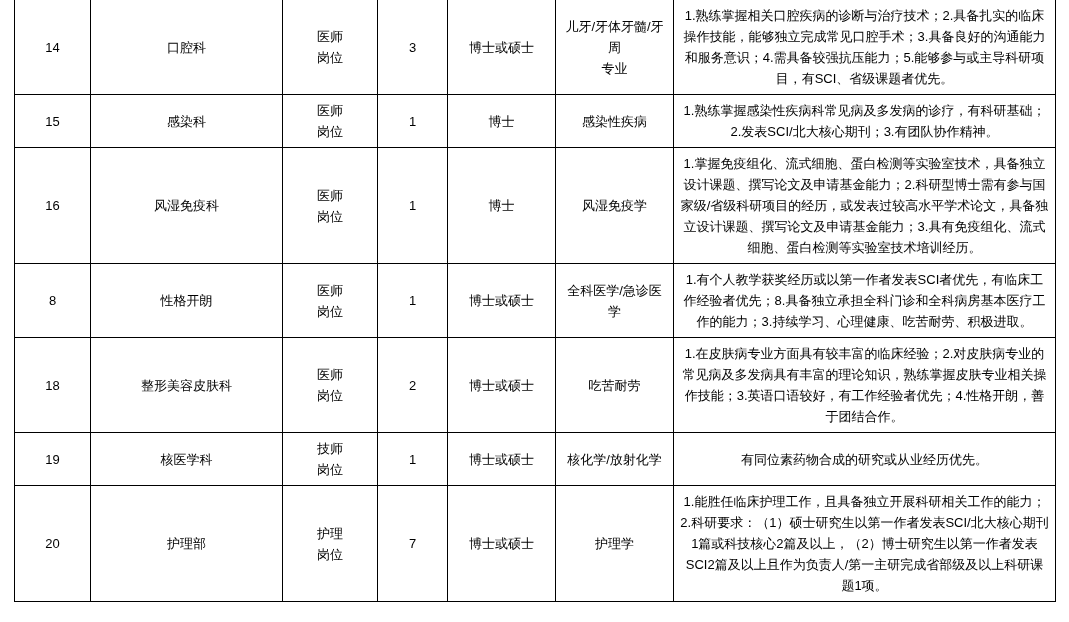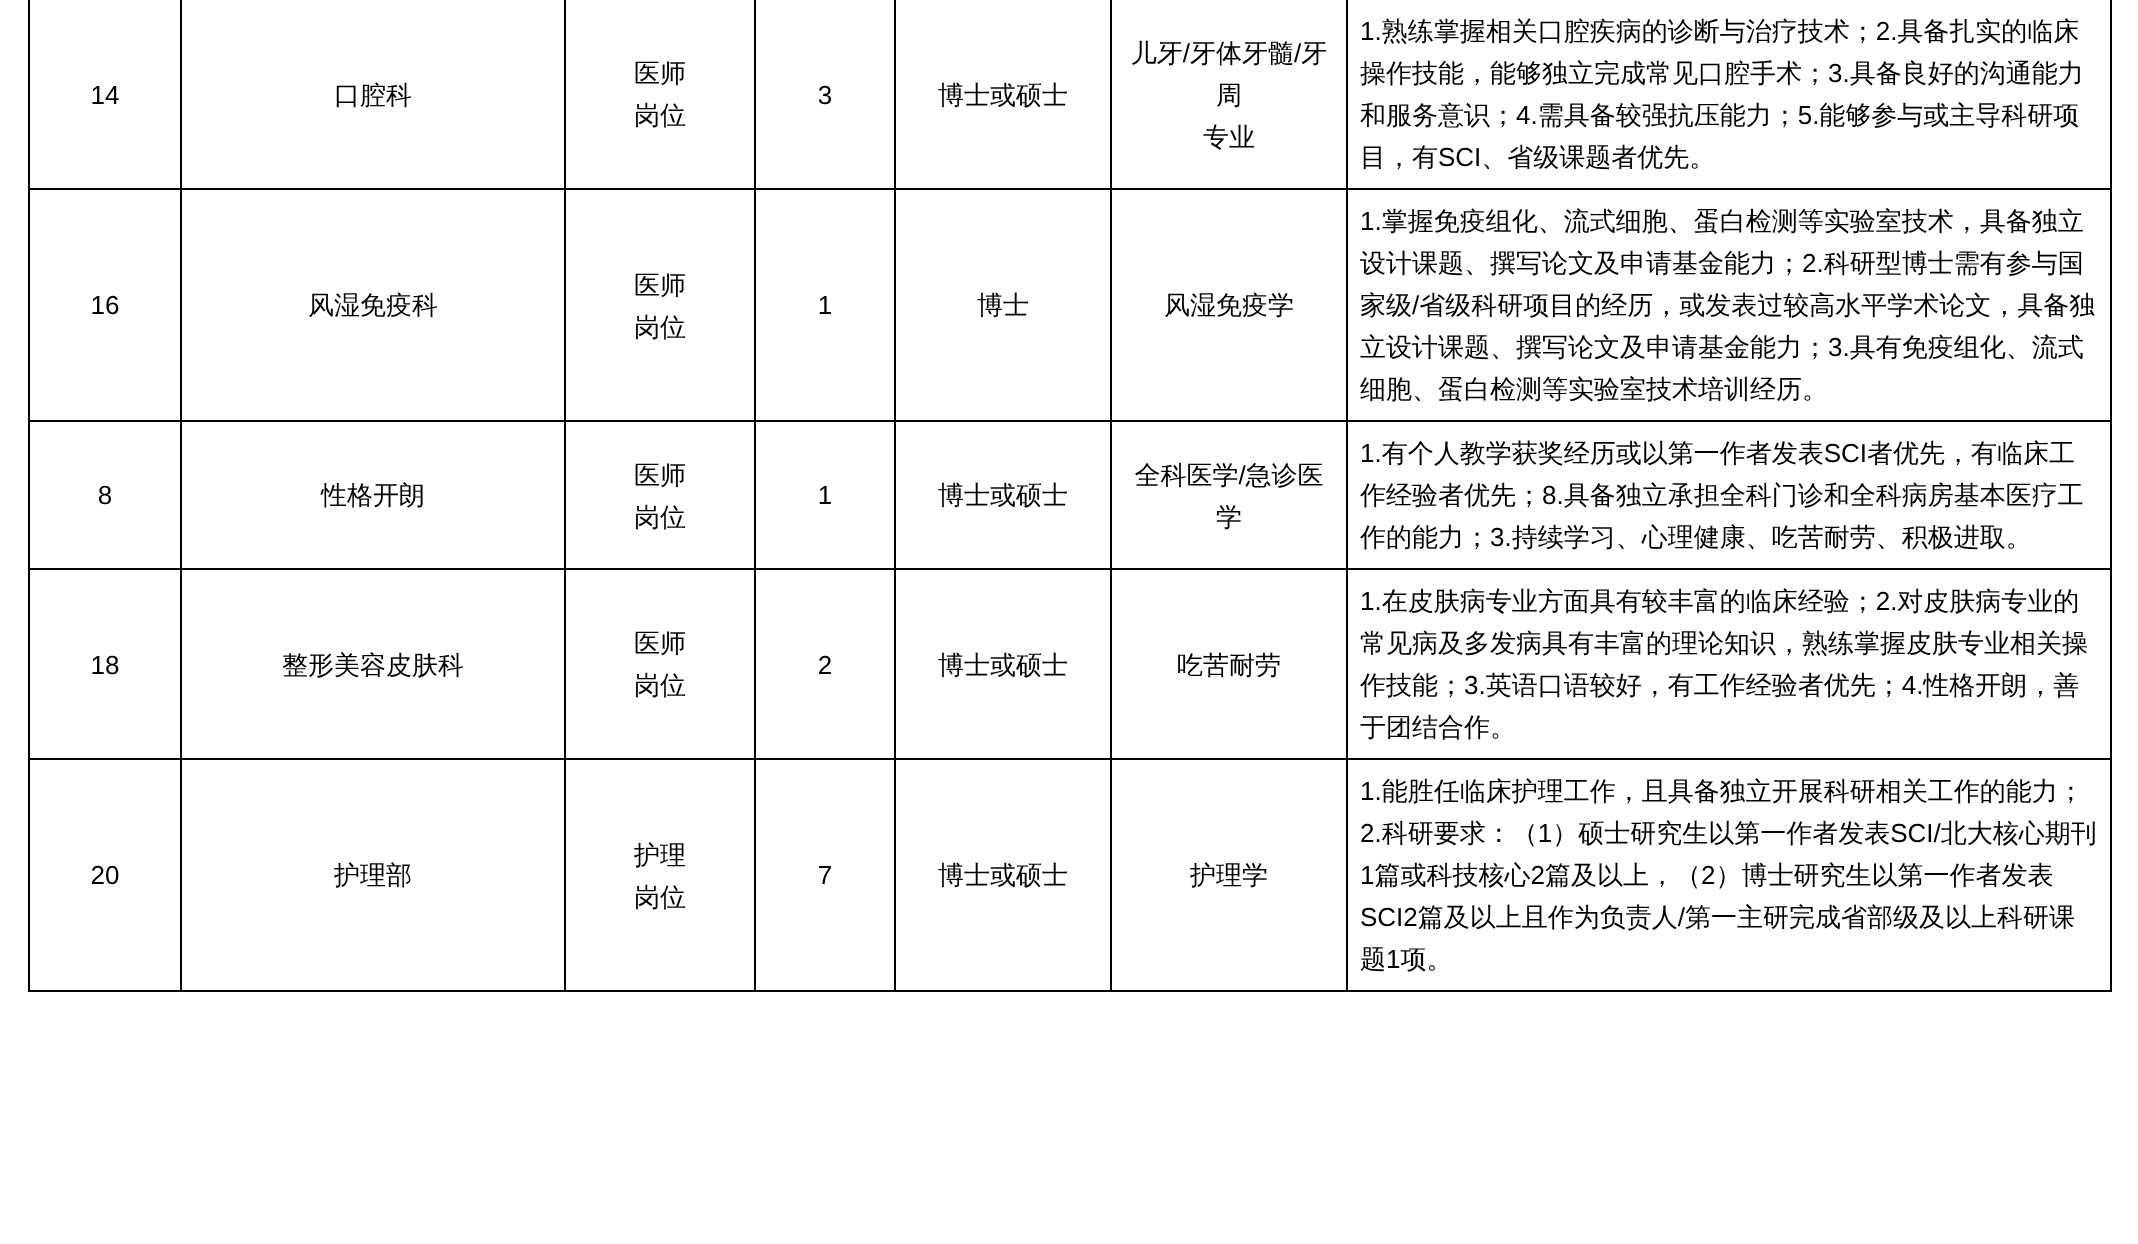--- a/index.html
+++ b/index.html
@@ -38,21 +38,21 @@
   col.c-post   { width: 95px; }
   col.c-num    { width: 70px; }
   col.c-edu    { width: 108px; }
   col.c-major  { width: 118px; }
   col.c-req    { width: 382px; }
 
   td.cell-center {
     text-align: center;
   }
   td.cell-req {
-    text-align: left;
+    text-align: center;
     line-height: 23px;
     font-size: 12.5px;
   }
   .linebreak { display: block; }
 </style>
 </head>
 <body>
 
 <div class="sheet">
   <table class="recruit-table">
@@ -76,20 +76,34 @@
         </td>
         <td class="cell-center">3</td>
         <td class="cell-center">博士或硕士</td>
         <td class="cell-center cell-major">
           <span class="linebreak">儿牙/牙体牙髓/牙周</span>
           <span class="linebreak">专业</span>
         </td>
         <td class="cell-req">1.熟练掌握相关口腔疾病的诊断与治疗技术；2.具备扎实的临床操作技能，能够独立完成常见口腔手术；3.具备良好的沟通能力和服务意识；4.需具备较强抗压能力；5.能够参与或主导科研项目，有SCI、省级课题者优先。</td>
       </tr>
 
+      <tr>
+        <td class="cell-center">15</td>
+        <td class="cell-center cell-dept">感染科</td>
+        <td class="cell-center cell-post">
+          <span class="linebreak">医师</span>
+          <span class="linebreak">岗位</span>
+        </td>
+        <td class="cell-center">1</td>
+        <td class="cell-center">博士</td>
+        <td class="cell-center cell-major">
+          <span class="linebreak">感染性疾病</span>
+        </td>
+        <td class="cell-req">1.熟练掌握感染性疾病科常见病及多发病的诊疗，有科研基础；2.发表SCI/北大核心期刊；3.有团队协作精神。</td>
+      </tr>
 
       <tr>
         <td class="cell-center">16</td>
         <td class="cell-center cell-dept">风湿免疫科</td>
         <td class="cell-center cell-post">
           <span class="linebreak">医师</span>
           <span class="linebreak">岗位</span>
         </td>
         <td class="cell-center">1</td>
         <td class="cell-center">博士</td>
@@ -122,20 +136,34 @@
           <span class="linebreak">岗位</span>
         </td>
         <td class="cell-center">2</td>
         <td class="cell-center">博士或硕士</td>
         <td class="cell-center cell-major">
           <span class="linebreak">吃苦耐劳</span>
         </td>
         <td class="cell-req">1.在皮肤病专业方面具有较丰富的临床经验；2.对皮肤病专业的常见病及多发病具有丰富的理论知识，熟练掌握皮肤专业相关操作技能；3.英语口语较好，有工作经验者优先；4.性格开朗，善于团结合作。</td>
       </tr>
 
+      <tr>
+        <td class="cell-center">19</td>
+        <td class="cell-center cell-dept">核医学科</td>
+        <td class="cell-center cell-post">
+          <span class="linebreak">技师</span>
+          <span class="linebreak">岗位</span>
+        </td>
+        <td class="cell-center">1</td>
+        <td class="cell-center">博士或硕士</td>
+        <td class="cell-center cell-major">
+          <span class="linebreak">核化学/放射化学</span>
+        </td>
+        <td class="cell-req">有同位素药物合成的研究或从业经历优先。</td>
+      </tr>
 
       <tr>
         <td class="cell-center">20</td>
         <td class="cell-center cell-dept">护理部</td>
         <td class="cell-center cell-post">
           <span class="linebreak">护理</span>
           <span class="linebreak">岗位</span>
         </td>
         <td class="cell-center">7</td>
         <td class="cell-center">博士或硕士</td>

